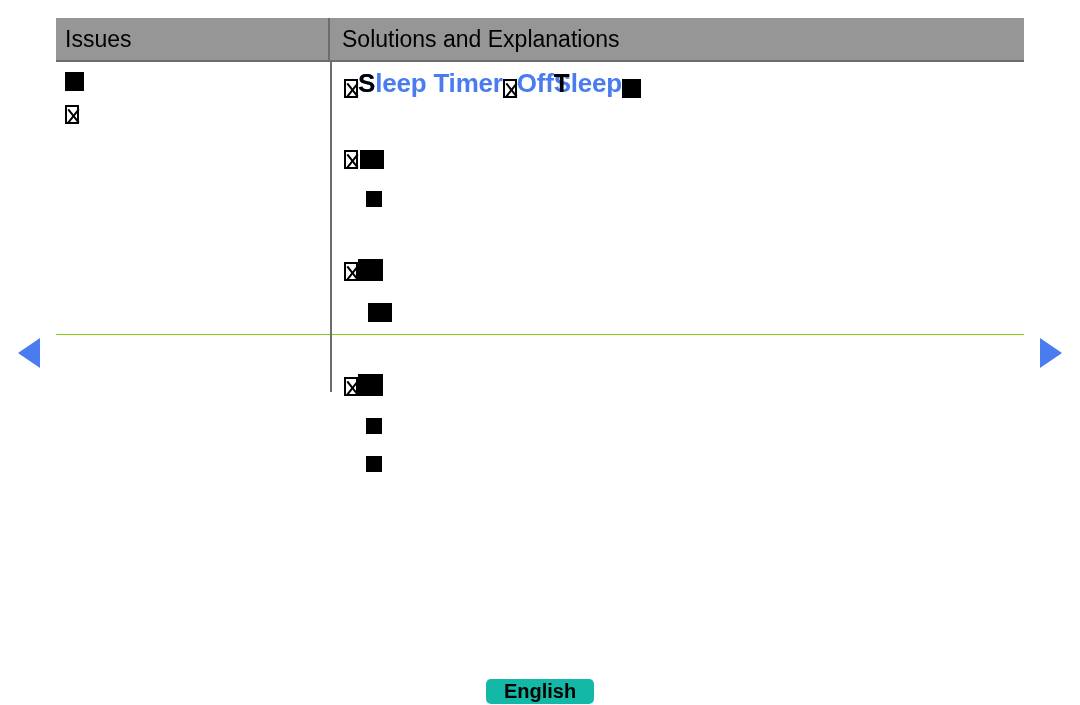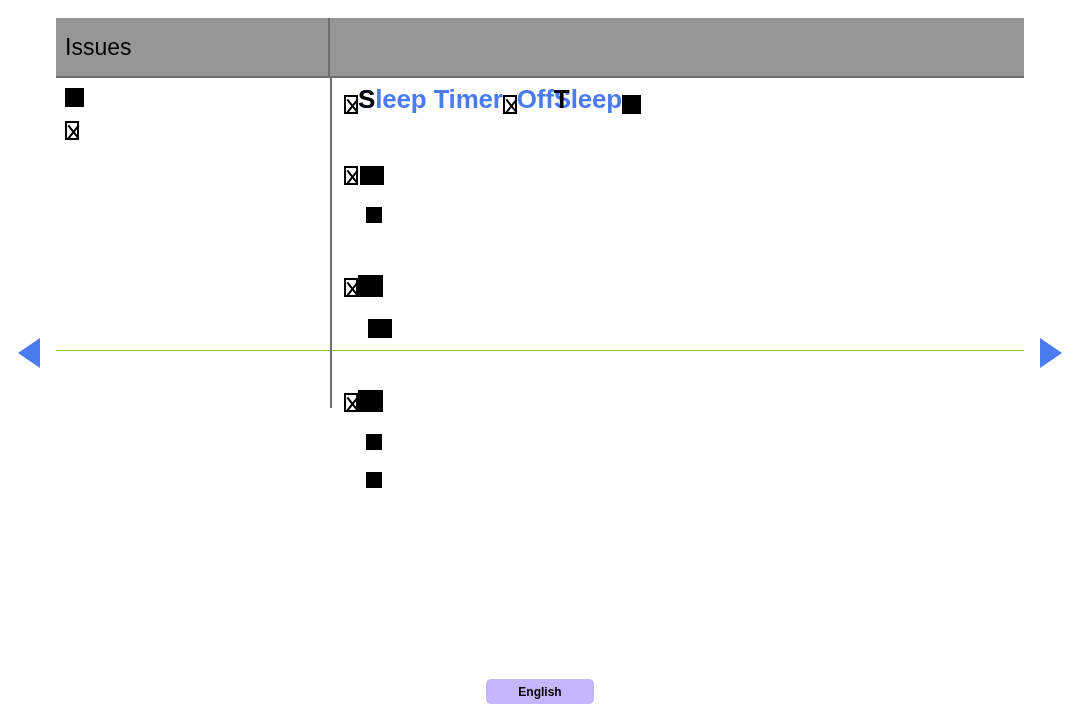--- a/index.html
+++ b/index.html
@@ -23,22 +23,23 @@
   .table-wrap {
     position: absolute;
     left: 56px;
     top: 18px;
     width: 968px;
   }
 
   .thead {
     display: flex;
     background: #969696;
-    height: 60px;
+    height: 44px;
     border-bottom: 2px solid #6d6d6d;
+    justify-content: flex-end;
   }
 
   .th {
     display: flex;
     align-items: center;
     font-size: 23px;
     color: #000000;
     font-family: "Liberation Sans", sans-serif;
   }
 
@@ -189,41 +190,42 @@
     border-left: 22px solid #4a7cf0;
   }
 
   
   .lang-btn {
     position: absolute;
     left: 486px;
     top: 679px;
     width: 108px;
     height: 25px;
-    background: #c4b5fd;
+    background: #14b8a6;
     border-radius: 5px;
     display: flex;
     align-items: center;
     justify-content: center;
-    font-size: 12px;
+    font-size: 20px;
     font-weight: bold;
     color: #000000;
     font-family: "Liberation Sans", sans-serif;
     cursor: pointer;
   }
 </style>
 </head>
 <body>
 
 <div id="page">
 
   <div class="table-wrap">
 
     <div class="thead">
       <div class="th th-issues">Issues</div>
+      <div class="th th-solutions">Solutions and Explanations</div>
     </div>
 
     <div class="tbody">
 
       <div class="col-divider"></div>
 
       <div class="cell-issues">
         <div class="issue-line">
           <span class="blk"></span>
         </div>

